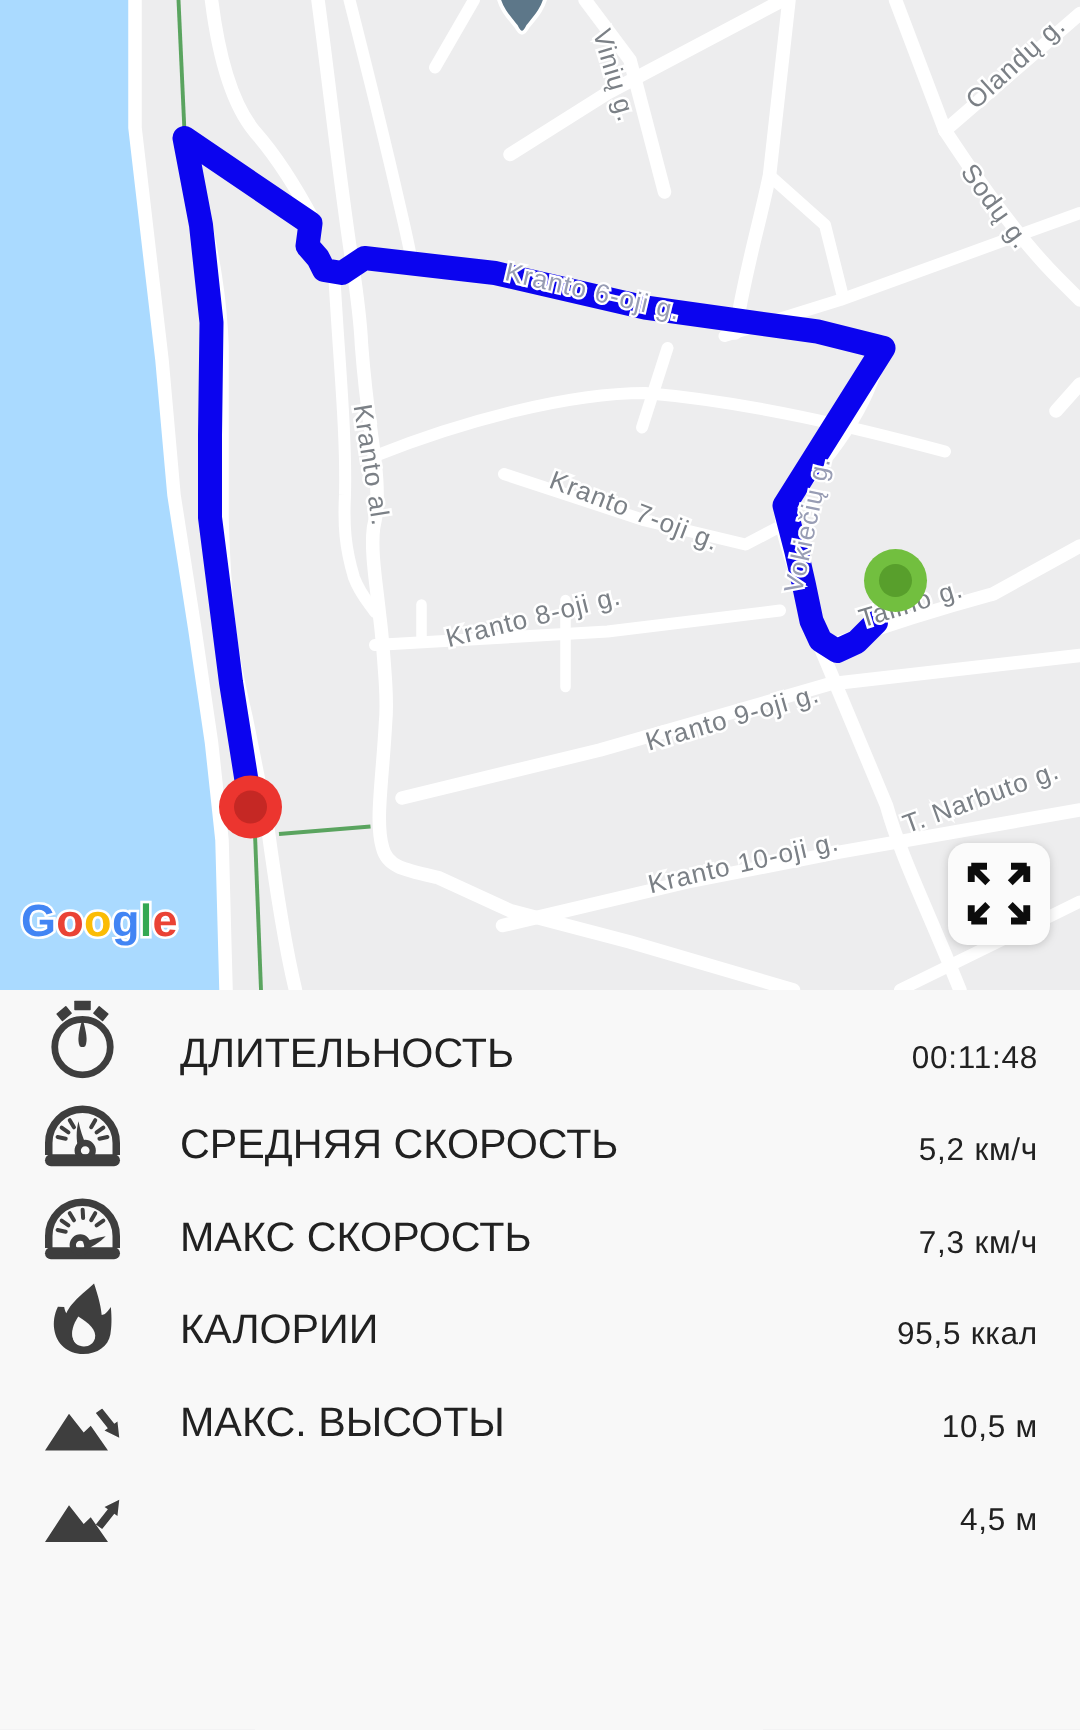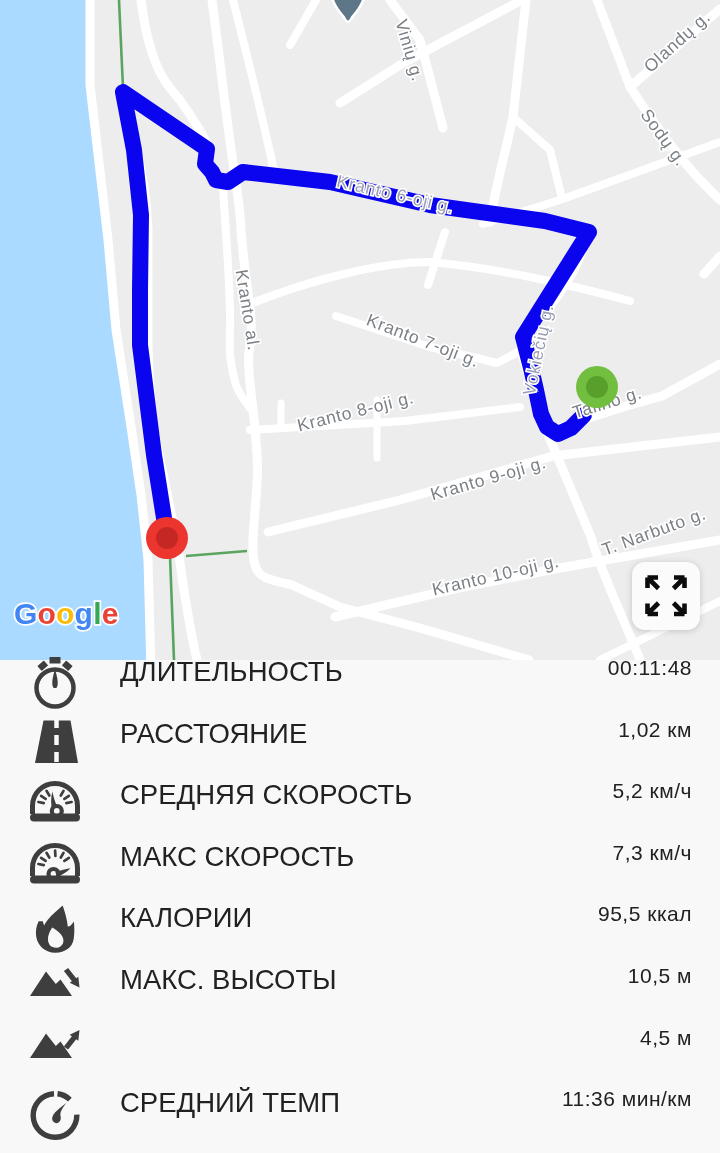--- a/index.html
+++ b/index.html
@@ -1,19 +1,19 @@
 <!DOCTYPE html>
 <html><head>
 <meta charset="utf-8">
 <style>
   html,body{margin:0;padding:0;}
   body{width:720px;height:1153px;background:#f8f8f8;font-family:"Liberation Sans",sans-serif;overflow:hidden;}
   .map{position:relative;width:720px;height:660px;background:#ededee;}
   .panel{width:720px;height:493px;background:#f8f8f8;}
-  .row{display:flex;align-items:flex-start;height:61.6px;}
+  .row{display:flex;align-items:flex-end;height:61.6px;}
   .ic{width:56px;margin-left:27px;flex:0 0 auto;display:flex;justify-content:center;}
   .ic svg{position:relative;top:-3px;}
   .lbl{font-size:27.5px;color:#212121;margin-left:37px;letter-spacing:0;white-space:nowrap;position:relative;top:-4px;}
   .val{font-size:21px;color:#212121;margin-left:auto;margin-right:28px;letter-spacing:0.5px;white-space:nowrap;position:relative;top:-4px;}
 </style>
 </head>
 <body>
 
 <div class="map">
 <svg width="720" height="660" viewBox="0 0 720 660">
@@ -152,31 +152,20 @@
           <rect x="32" y="5.5" width="8.5" height="6.5" rx="0.5" transform="rotate(40 36.25 8.75)"></rect>
           <path d="M24,12 C21.5,21 20.3,26.5 22.2,30.5 A3.4,3.4 0 0 0 25.8,30.5 C27.7,26.5 26.5,21 24,12 Z"></path>
         </g>
         <circle cx="24" cy="31" r="18.5" fill="none" stroke="#3e3e3e" stroke-width="4.5"></circle>
       </svg>
     </div>
     <div class="lbl">ДЛИТЕЛЬНОСТЬ</div>
     <div class="val">00:11:48</div>
   </div>
 
-  <div class="row">
-    <div class="ic">
-
-      <svg width="48" height="46" viewBox="0 0 48 46">
-        <path d="M12.5,1.5 L39.5,1.5 L47,44 L4,44 Z" fill="#3e3e3e"></path>
-        <line x1="25.5" y1="-1" x2="25.5" y2="46" stroke="#f8f8f8" stroke-width="4.5" stroke-dasharray="10 7"></line>
-      </svg>
-    </div>
-    <div class="lbl">РАССТОЯНИЕ</div>
-    <div class="val">1,02 км</div>
-  </div>
 
   <div class="row">
     <div class="ic">
 
       <svg width="56" height="44" viewBox="0 0 56 44">
         <path d="M5.5,34 L5.5,26 A22.5,22.5 0 0 1 50.5,26 L50.5,34" fill="none" stroke="#3e3e3e" stroke-width="5"></path>
         <rect x="3" y="33.5" width="50" height="8" rx="4" fill="#3e3e3e"></rect>
         <g stroke="#3e3e3e" stroke-width="2.7" stroke-linecap="round">
           <line x1="16.8" y1="23.1" x2="11.4" y2="22.0"></line>
           <line x1="18.6" y1="18.9" x2="14.1" y2="15.8"></line>
@@ -244,27 +233,13 @@
     <div class="ic">
 
       <svg width="51" height="30" viewBox="0 0 51 30" style="top:-1px">
         <path d="M0,29 L16,4.5 L25.8,17 L30.5,12.5 L42,29 Z" fill="#3e3e3e"></path>
         <path d="M38.1,20.4 L46.2,10.2 L48.3,11.7 L49.5,0.9 L39.7,5.7 L41.9,7.2 L33.9,17.4 Z" fill="#3e3e3e"></path>
       </svg>
     </div>
     <div class="val">4,5 м</div>
   </div>
 
-  <div class="row">
-    <div class="ic">
-
-      <svg width="50" height="50" viewBox="0 0 50 50" style="top:-1px">
-        <g fill="none" stroke="#3e3e3e" stroke-width="5.4">
-          <path d="M27.5,3.8 A21.8,21.8 0 0 1 39.9,9.6"></path>
-          <path d="M46.8,24.7 A21.8,21.8 0 1 1 24.0,3.7"></path>
-        </g>
-        <path d="M36.5,12.8 C31,17 27.5,19.8 25,22.5 C21.5,26.3 21.2,30.8 24.5,32.6 C28,34.5 31.7,31 30.6,26.6 C29.6,22.5 32,18.3 36.5,12.8 Z" fill="#3e3e3e"></path>
-      </svg>
-    </div>
-    <div class="lbl">СРЕДНИЙ ТЕМП</div>
-    <div class="val">11:36 мин/км</div>
-  </div>
 </div>
 
 </body></html>

